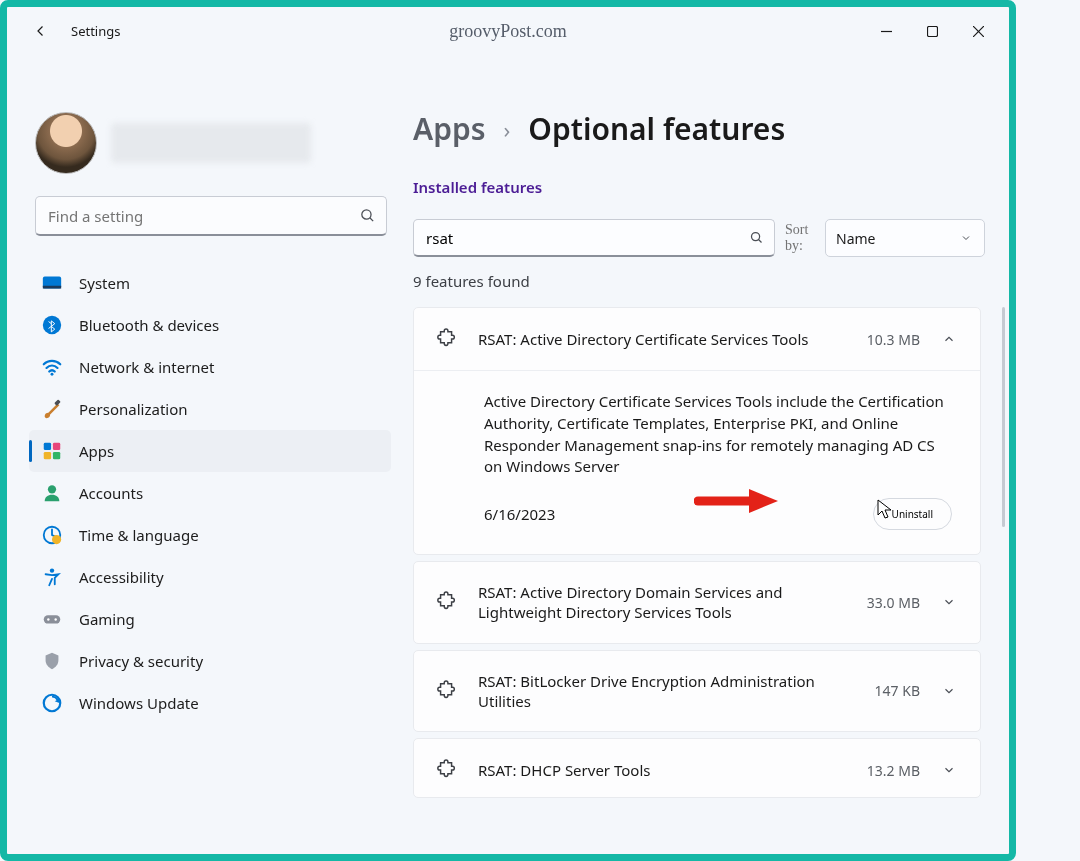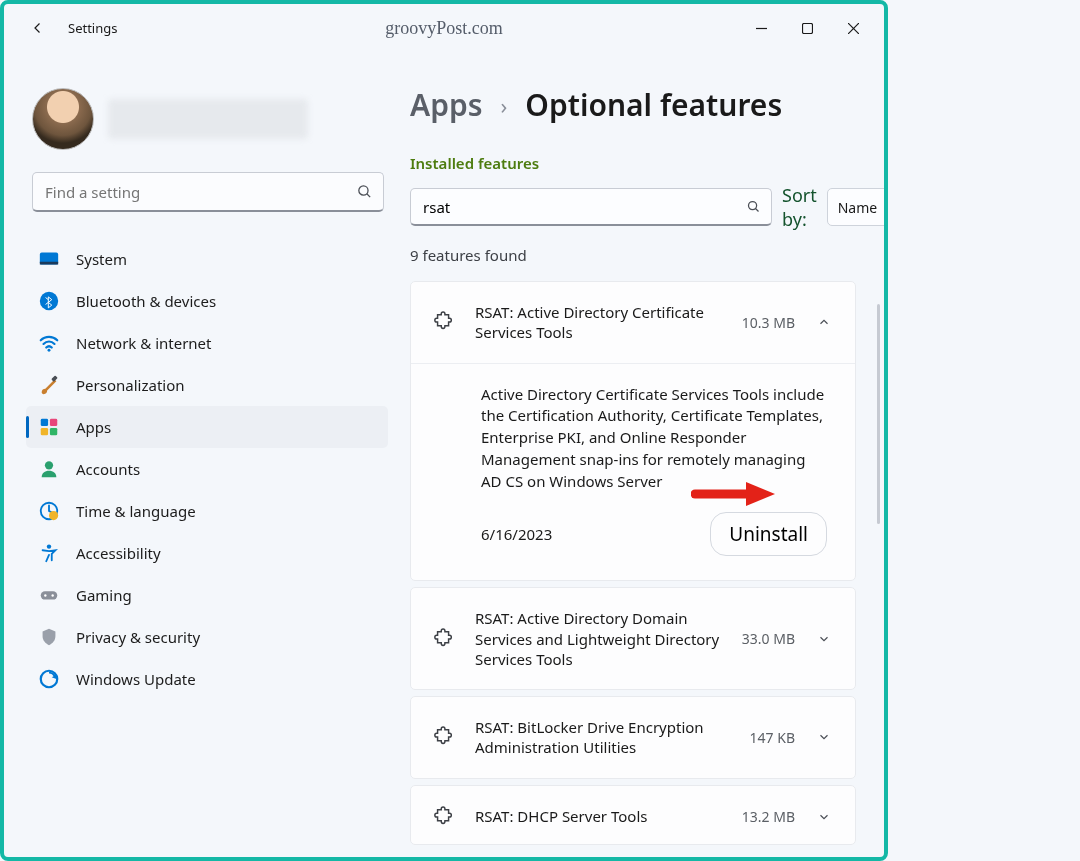--- a/index.html
+++ b/index.html
@@ -1,17 +1,17 @@
 <!DOCTYPE html>
 <html><head>
 <meta charset="utf-8">
 <style>
   * { box-sizing: border-box; margin: 0; padding: 0; font-family: "Segoe UI", "Segoe UI Variable", -apple-system, system-ui, sans-serif; }
   body { background: #f4f7fb; width: 1080px; height: 861px; overflow: hidden; color: #1a1a1a; }
-  .window { width: 888px; height: 861px; border: 4px solid #14b8a6; border-radius: 8px; display:flex; flex-direction:column; background:#f4f7fb; position:relative;}
+  .window { width: 1016px; height: 861px; border: 7px solid #14b8a6; border-radius: 8px; display:flex; flex-direction:column; background:#f4f7fb; position:relative;gap:21px;}
   .titlebar { height: 48px; display:flex; align-items:center; padding: 0 8px 0 16px; }
   .back-btn { width:36px; height:36px; display:flex; align-items:center; justify-content:center; border-radius:4px; cursor:pointer;}
   .title-text { font-size: 13px; margin-left: 12px; color:#1a1a1a;}
   .watermark { position:absolute; left:50%; transform:translateX(-50%); font-family: Georgia, serif; color:#555d6a; font-size:18px;}
   .winctrl { margin-left:auto; display:flex;}
   .winctrl div { width: 46px; height: 32px; display:flex; align-items:center; justify-content:center; cursor:pointer;}
   .body { flex:1; display:flex; overflow:hidden;}
   .sidebar { width: 400px; padding: 8px 14px 0 22px; display:flex; flex-direction:column; overflow:hidden;}
   .profile { display:flex; align-items:center; gap:14px; padding: 28px 6px 22px 6px;}
   .avatar { width:62px; height:62px; border-radius:50%; background: radial-gradient(circle at 50% 30%, #f2d0b0 30%, #8a6a4e 32%, #6e553d 55%, #352a1e 70%); border:1px solid #bbb; flex-shrink:0;}
@@ -22,38 +22,38 @@
   .nav-item { display:flex; align-items:center; gap:16px; height:42px; padding:0 12px; border-radius:5px; cursor:pointer; position:relative; font-size:15px; color:#1c1c1c;}
   .nav-item.selected { background:#eceff4;}
   .nav-item.selected::before { content:""; position:absolute; left:0; top:10px; bottom:10px; width:3px; background:#0067c0; border-radius:3px;}
   .nav-icon { width:22px; height:22px; display:flex; align-items:center; justify-content:center; flex-shrink:0;}
 
   .content { flex:1; padding: 32px 24px 0 6px; overflow:hidden; display:flex; flex-direction:column; position:relative;}
   .breadcrumbs { display:flex; align-items:center; gap:18px; margin-bottom: 28px;}
   .crumb-parent { font-size:30px; font-weight:600; color:#5a5f68;}
   .crumb-sep { font-size:22px; color:#8a8f99;}
   .crumb-current { font-size:30px; font-weight:600; color:#1a1a1a;}
-  .section-label { font-size:15px; font-weight:600; margin-bottom:10px; color:#4d7c0f;}
+  .section-label { font-size:15px; font-weight:600; margin-bottom:22px; color:#4c1d95;}
   .filter-row { display:flex; align-items:center; gap:10px; margin-bottom:14px;}
   .filter-input { flex:0 0 362px; display:flex; align-items:center; border:1px solid #c8ccd4; background:#fcfdff; border-radius:5px; height:38px; padding:0 10px 0 12px; border-bottom:2px solid #8a8f99;}
   .filter-input input { flex:1; border:none; outline:none; background:transparent; font-size:15px;}
-  .sort-label { font-size:18px; color:#14532d;}
+  .sort-label { font-size:14px; color:#737373;font-family:Liberation Serif, serif;}
   .sort-select { flex:0 0 160px; display:flex; align-items:center; justify-content:space-between; border:1px solid #ced3db; background:#fcfdff; border-radius:5px; height:38px; padding:0 12px 0 10px; font-size:14px; cursor:pointer;}
   .count { font-size:15px; color:#3d4046; margin-bottom:16px;}
   .features { flex:1; overflow-y:auto; padding-right: 4px;}
   .card { background:#fdfdfe; border:1px solid #e8eaee; border-radius:5px; margin-bottom:6px; }
   .card-head { display:flex; align-items:center; padding: 20px 22px; gap:20px; cursor:pointer;}
   .card-head .title { flex:1; font-size:15px; color:#1a1a1a; line-height:1.35;}
   .card-head .size { color:#5c6066; font-size:14px; white-space:nowrap;}
   .card-head .chev { width:18px; display:flex; justify-content:center;}
   .card-body { padding: 20px 28px 24px 70px; border-top:1px solid #eceef2;}
   .card-desc { font-size:15px; color:#1a1a1a; line-height:1.45; margin-bottom: 20px;}
   .card-foot { display:flex; align-items:center;}
   .date { font-size:15px; color:#1a1a1a;}
-  .uninstall { margin-left:auto; background:#fdfdfe; border:1px solid #d5d9e0; border-radius:16px; padding: 8px 18px; font-size:19px; cursor:pointer;}
+  .uninstall { margin-left:auto; background:#fdfdfe; border:1px solid #d5d9e0; border-radius:16px; padding: 8px 18px; font-size:10px; cursor:pointer;}
   .puzzle-icon { width:22px; height:22px; flex-shrink:0;}
   .scrollbar-fake { position:absolute; right:4px; top: 300px; width:3px; height:220px; background:#c6cad2; border-radius:2px;}
 
   .arrow-annot { position:absolute; pointer-events:none; }
   svg { display:block; }
 </style>
 </head>
 <body>
 
 <div class="window">

